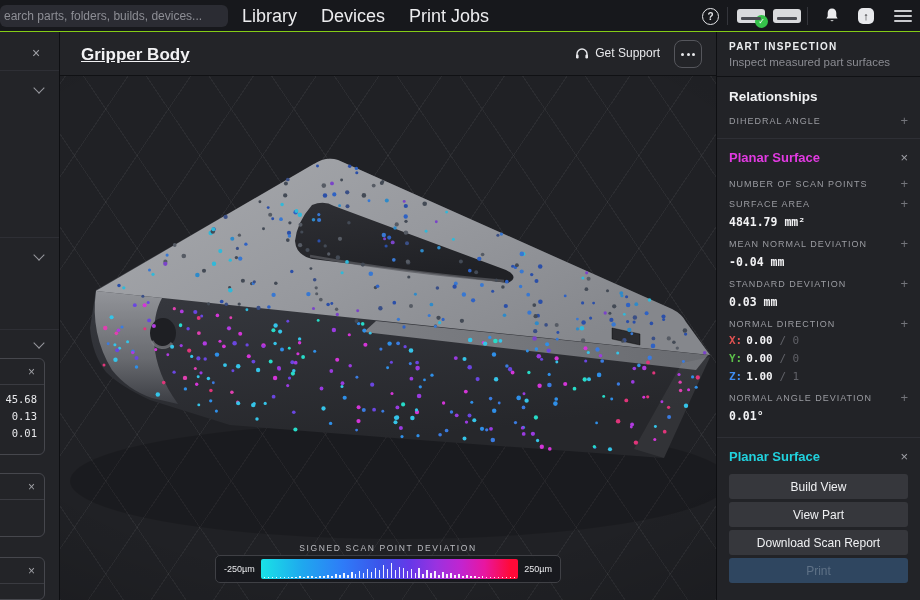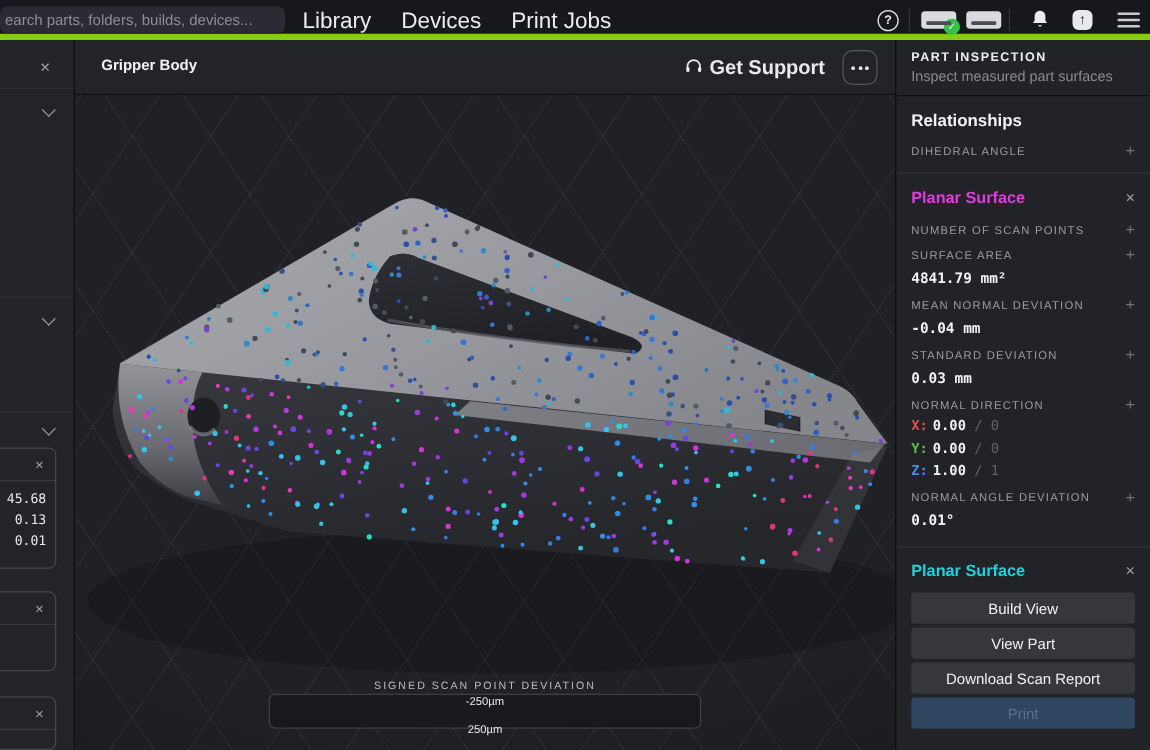--- a/index.html
+++ b/index.html
@@ -1,20 +1,20 @@
 <!DOCTYPE html>
 <html><head>
 <meta charset="utf-8">
 <style>
   * { margin:0; padding:0; box-sizing:border-box; }
   html,body { width:920px; height:600px; overflow:hidden; background:#17181c;
     font-family:"Liberation Sans", sans-serif; -webkit-font-smoothing:antialiased; }
 
   
-  #topbar { position:relative; height:32px; background:#17181c; border-bottom:5px solid #84cc16; }
+  #topbar { position:relative; height:32px; background:#17181c; border-bottom:1px solid #84cc16; }
   #search { position:absolute; left:0; top:5px; width:228px; height:22px; background:#2b2c33;
     border:none; border-radius:6px; color:#8d8e95; font-size:12px; padding-left:4px; outline:none;
     font-family:"Liberation Sans", sans-serif; }
   #search::placeholder { color:#8d8e95; }
   #topnav { position:absolute; left:242px; top:0; height:32px; display:flex; gap:24px; align-items:center; }
   #topnav span { color:#ececee; font-size:18px; cursor:pointer; }
   .tb-div { position:absolute; top:7px; width:1px; height:18px; background:#34353b; }
   #help-btn { position:absolute; left:702px; top:8px; width:17px; height:17px; border:1.4px solid #e4e5e8;
     border-radius:50%; color:#e4e5e8; font-size:10px; font-weight:bold; display:flex; align-items:center; justify-content:center; }
   .printer { position:absolute; top:9px; width:28px; height:14px; background:#d9dadd; border-radius:3px; }
@@ -39,42 +39,42 @@
   .chev { position:absolute; left:35px; width:8px; height:8px; border-right:1.5px solid #97989e;
     border-bottom:1.5px solid #97989e; transform:rotate(45deg); cursor:pointer; }
   .ls-card { position:absolute; left:-23px; width:68px; background:#232428; border:1px solid #46474d; border-radius:6px; }
   .ls-card .card-head { height:26px; position:relative; border-bottom:1px solid #3a3b41; }
   .ls-card .card-head span { position:absolute; right:9px; top:6px; color:#a0a1a7; font-size:12px; cursor:pointer; }
   .ls-card .card-vals { padding:6px 7px 6px 0; text-align:right; }
   .ls-card .card-vals div { color:#e8e9ec; font-size:10.5px; line-height:17px; font-family:"DejaVu Sans Mono", monospace; }
 
   
   #viewhdr { position:relative; height:44px; background:#232428; border-bottom:1px solid #101114; flex:none; }
-  #page-title { position:absolute; left:21px; top:13px; color:#f2f2f4; font-size:12px; font-weight:bold; }
-  #get-support { position:absolute; right:56px; top:14px; display:flex; align-items:flex-start; gap:6px; color:#e8e9ec; font-size:16px; cursor:pointer;font-weight:bold; }
+  #page-title { position:absolute; left:21px; top:13px; color:#f2f2f4; font-size:17px; font-weight:bold;text-decoration:underline; }
+  #get-support { position:absolute; right:56px; top:14px; display:flex; align-items:center; gap:6px; color:#e8e9ec; font-size:12px; cursor:pointer; }
   #more-btn { position:absolute; right:14px; top:8px; width:28px; height:28px; border:1px solid #55565c; border-radius:8px;
     display:flex; align-items:center; justify-content:center; gap:2.5px; cursor:pointer; }
   #more-btn i { width:3px; height:3px; background:#e8e9ec; border-radius:50%; }
 
   
   #viewport { position:relative; flex:1; background:#202125; overflow:hidden; }
   #grid { position:absolute; inset:0;
     background-image:
       repeating-linear-gradient(56deg, rgba(255,255,255,0.05) 0 1px, transparent 1px 52px),
       repeating-linear-gradient(-56deg, rgba(255,255,255,0.05) 0 1px, transparent 1px 52px); }
   #vignette { position:absolute; inset:0;
     background:radial-gradient(120% 95% at 48% 42%, rgba(0,0,0,0) 55%, rgba(0,0,0,0.30) 100%); }
   #scene { position:absolute; inset:0; }
 
   
   #legend-title { position:absolute; bottom:47px; left:50%; transform:translateX(-50%);
     color:#bcbdc2; font-size:8.5px; letter-spacing:1.6px; white-space:nowrap; }
   #legend-box { position:absolute; bottom:17px; left:50%; transform:translateX(-50%); width:346px; height:28px;
     background:rgba(24,25,29,0.85); border:1px solid #3f4045; border-radius:5px;
-    display:flex; align-items:center; padding:0 8px; gap:6px;flex-direction:column; }
+    display:flex; align-items:center; padding:0 8px; gap:6px; }
   .legend-lab { color:#e8e9ec; font-size:9px; white-space:nowrap; }
   #legend-grad { position:relative; flex:1; height:20px; border-radius:2px; overflow:hidden; }
   #histo { position:absolute; left:3px; right:3px; bottom:1px; top:0; display:flex; align-items:flex-end; justify-content:space-between; }
   #histo i { width:1.5px; background:rgba(255,255,255,0.92); flex:none; }
 
   
   .rp-divider { height:1px; background:#2e2f35; }
   .rp-divider.strong { background:#101114; }
   #pi-head { padding:9px 12px 8px; }
   #pi-title { color:#eceef0; font-size:10px; font-weight:bold; letter-spacing:1.2px; }

